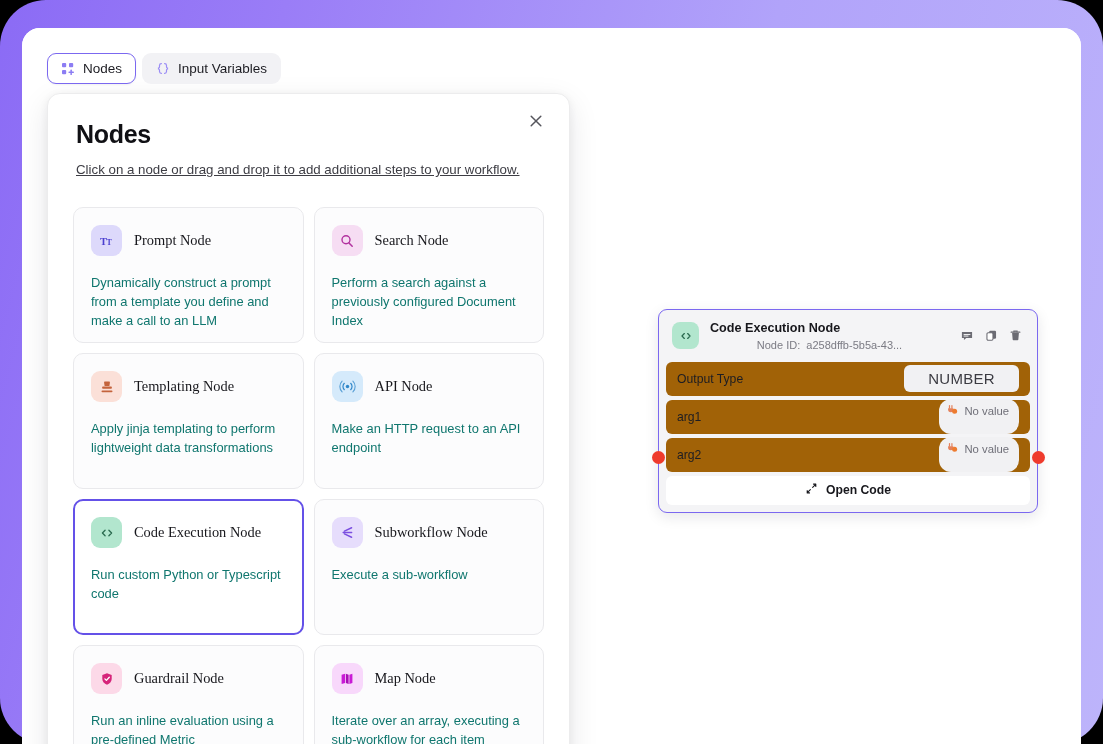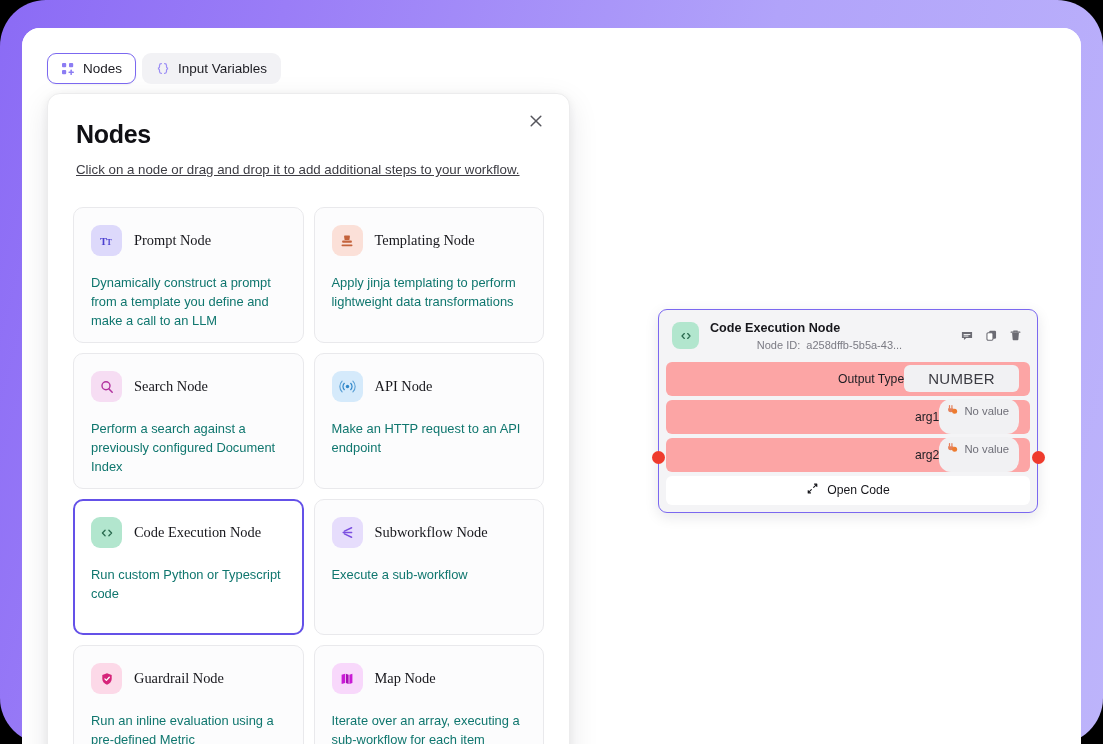--- a/index.html
+++ b/index.html
@@ -180,27 +180,27 @@
     font-size: 11px;
     color: #7b7b84;
     margin-top: 2px;
     white-space: nowrap;
     text-align: center;
   }
   .fn-actions { display: flex; gap: 11px; align-items: center; padding-right: 3px; }
   .fn-act { cursor: pointer; color: #6b6b73; display: flex; }
 
   .fn-row {
-    background: #fca5a5;
+    background: #a16207;
     margin: 0 7px 4px 7px;
     border-radius: 6px;
     height: 34px;
     display: flex;
     align-items: center;
-    justify-content: flex-end;
+    justify-content: space-between;
     padding: 0 11px;
   }
   .fn-row-label { font-size: 12.2px; color: #1d1d23; }
   .badge-pill {
     background: #f1f1f3;
     border-radius: 6px;
     font-size: 15px;
     letter-spacing: .3px;
     color: #3b3b42;
     padding: 5px 24px;
@@ -218,21 +218,21 @@
     background: #ffffff;
     margin: 0 7px 7px 7px;
     border-radius: 6px;
     height: 29px;
     display: flex;
     align-items: center;
     justify-content: center;
     gap: 8px;
     font-size: 12.2px;
     color: #17171c;
-    font-weight: 400;
+    font-weight: 700;
     cursor: pointer;
   }
   .port {
     position: absolute;
     width: 13px; height: 13px;
     border-radius: 50%;
     background: #ef3b2d;
     top: 141px;
   }
   .port.left  { left: -7.5px; }
@@ -291,43 +291,43 @@
               <text x="7.5" y="12" font-family="Liberation Serif, serif" font-size="8" font-weight="700" fill="#4b3fd0">T</text>
             </svg>
           </div>
           <div class="node-name">Prompt Node</div>
         </div>
         <div class="node-desc">Dynamically construct a prompt from a template you define and make a call to an LLM</div>
       </div>
 
       <div class="node-card">
         <div class="node-card-top">
+          <div class="node-icon" style="background:#f6ddf3">
+            <svg width="16" height="16" viewBox="0 0 16 16">
+              <circle cx="7" cy="6.8" r="4" stroke="#b2329f" stroke-width="1.4" fill="none"></circle>
+              <path d="M10 9.9 L13.2 13.2" stroke="#b2329f" stroke-width="1.5" stroke-linecap="round"></path>
+            </svg>
+          </div>
+          <div class="node-name">Search Node</div>
+        </div>
+        <div class="node-desc">Perform a search against a previously configured Document Index</div>
+      </div>
+
+      <div class="node-card">
+        <div class="node-card-top">
           <div class="node-icon" style="background:#fbe0d8">
             <svg width="16" height="16" viewBox="0 0 16 16">
               <path d="M6 2.6h4c.6 0 1 .5.9 1.1L10.4 7h-4.8L5.1 3.7c-.1-.6.3-1.1.9-1.1z" fill="#c4633c"></path>
               <rect x="3.1" y="7.6" width="9.8" height="2.1" rx=".9" fill="#c4633c"></rect>
               <rect x="2.5" y="11.4" width="11" height="1.8" rx=".9" fill="#c4633c"></rect>
             </svg>
           </div>
           <div class="node-name">Templating Node</div>
         </div>
         <div class="node-desc">Apply jinja templating to perform lightweight data transformations</div>
-      </div>
-
-      <div class="node-card">
-        <div class="node-card-top">
-          <div class="node-icon" style="background:#f6ddf3">
-            <svg width="16" height="16" viewBox="0 0 16 16">
-              <circle cx="7" cy="6.8" r="4" stroke="#b2329f" stroke-width="1.4" fill="none"></circle>
-              <path d="M10 9.9 L13.2 13.2" stroke="#b2329f" stroke-width="1.5" stroke-linecap="round"></path>
-            </svg>
-          </div>
-          <div class="node-name">Search Node</div>
-        </div>
-        <div class="node-desc">Perform a search against a previously configured Document Index</div>
       </div>
 
       <div class="node-card">
         <div class="node-card-top">
           <div class="node-icon" style="background:#d5eafb">
             <svg width="17" height="17" viewBox="0 0 17 17">
               <circle cx="8.5" cy="8.5" r="1.7" fill="#2e86c8"></circle>
               <path d="M5.3 5.3a4.5 4.5 0 0 0 0 6.4" stroke="#2e86c8" stroke-width="1.2" fill="none" stroke-linecap="round"></path>
               <path d="M11.7 5.3a4.5 4.5 0 0 1 0 6.4" stroke="#2e86c8" stroke-width="1.2" fill="none" stroke-linecap="round"></path>
               <path d="M3.1 3.1a7.6 7.6 0 0 0 0 10.8" stroke="#2e86c8" stroke-width="1.1" fill="none" stroke-linecap="round" opacity=".75"></path>

